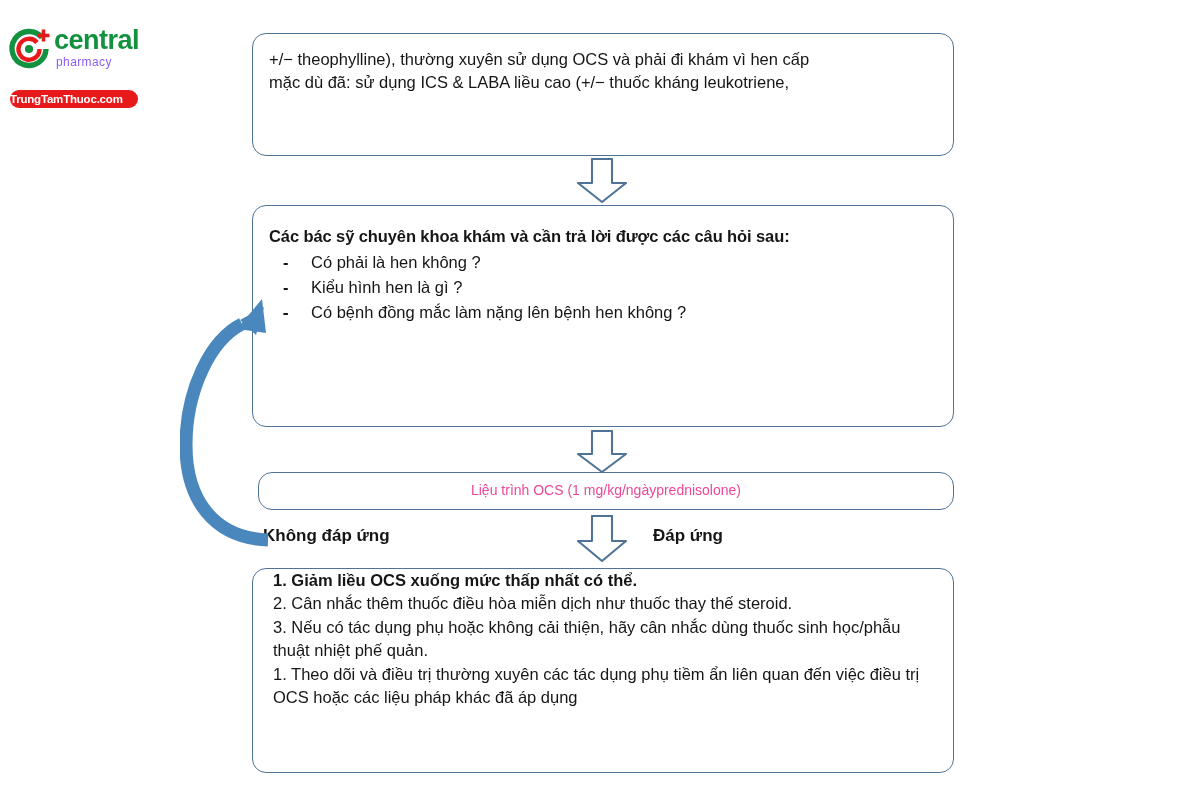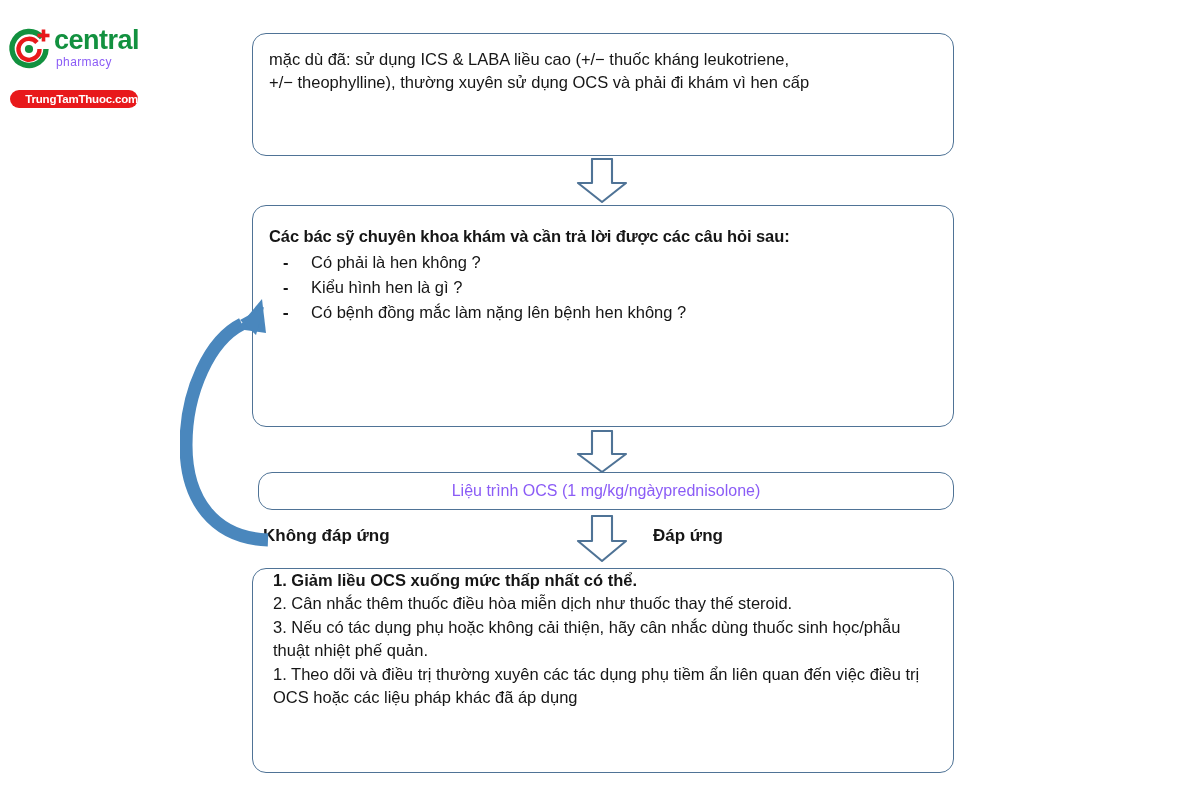--- a/index.html
+++ b/index.html
@@ -49,21 +49,21 @@
   #logo-badge {
     position: absolute;
     left: 4px; top: 66px;
     width: 128px; height: 18px;
     background: #e8191b;
     border-radius: 9px;
     color: #ffffff;
     font-size: 11.5px;
     font-weight: bold;
     line-height: 18px;
-    text-align: right;
+    text-align: left;
     letter-spacing: -0.2px;
   }
 
   
   .box {
     position: absolute;
     background: #ffffff;
     border: 1.6px solid #4f7396;
     border-radius: 14px;
   }
@@ -88,22 +88,22 @@
     padding: 19px 16px 0 16px;
   }
   #box-ocs {
     left: 258px; top: 472px;
     width: 696px; height: 38px;
     display: flex;
     align-items: center;
     justify-content: center;
   }
   #box-ocs .box-text {
-    color: #8b5cf6;
-    font-size: 16px;
+    color: #ec4899;
+    font-size: 14px;
     text-align: center;
     width: 100%;
   }
   #box-management {
     left: 252px; top: 568px;
     width: 702px; height: 205px;
     padding: 0 20px 0 20px;
   }
 
   
@@ -178,22 +178,22 @@
         <rect x="0" y="4.2" width="12" height="3.6" fill="#e8191b"></rect>
       </g>
     </svg>
     <div id="logo-wordmark">central</div>
     <div id="logo-sub">pharmacy</div>
     <div id="logo-badge">TrungTamThuoc.com</div>
   </div>
 
   <div class="box" id="box-symptoms">
     <div class="box-text">
+      <div>+/− theophylline), thường xuyên sử dụng OCS và phải đi khám vì hen cấp</div>
       <div>mặc dù đã: sử dụng ICS &amp; LABA liều cao (+/− thuốc kháng leukotriene,</div>
-      <div>+/− theophylline), thường xuyên sử dụng OCS và phải đi khám vì hen cấp</div>
     </div>
   </div>
 
   <svg class="block-arrow" style="left:575px; top:158px; width:54px; height:46px;" viewBox="0 0 54 46">
     <path d="M17 1 L37 1 L37 25 L51 25 L27 44 L3 25 L17 25 Z" fill="#ffffff" stroke="#4f7396" stroke-width="2.1" stroke-linejoin="round"></path>
   </svg>
 
   <div class="box" id="box-specialist">
     <div class="box-text">
       <div class="strong-line">Các bác sỹ chuyên khoa khám và cần trả lời được các câu hỏi sau:</div>

